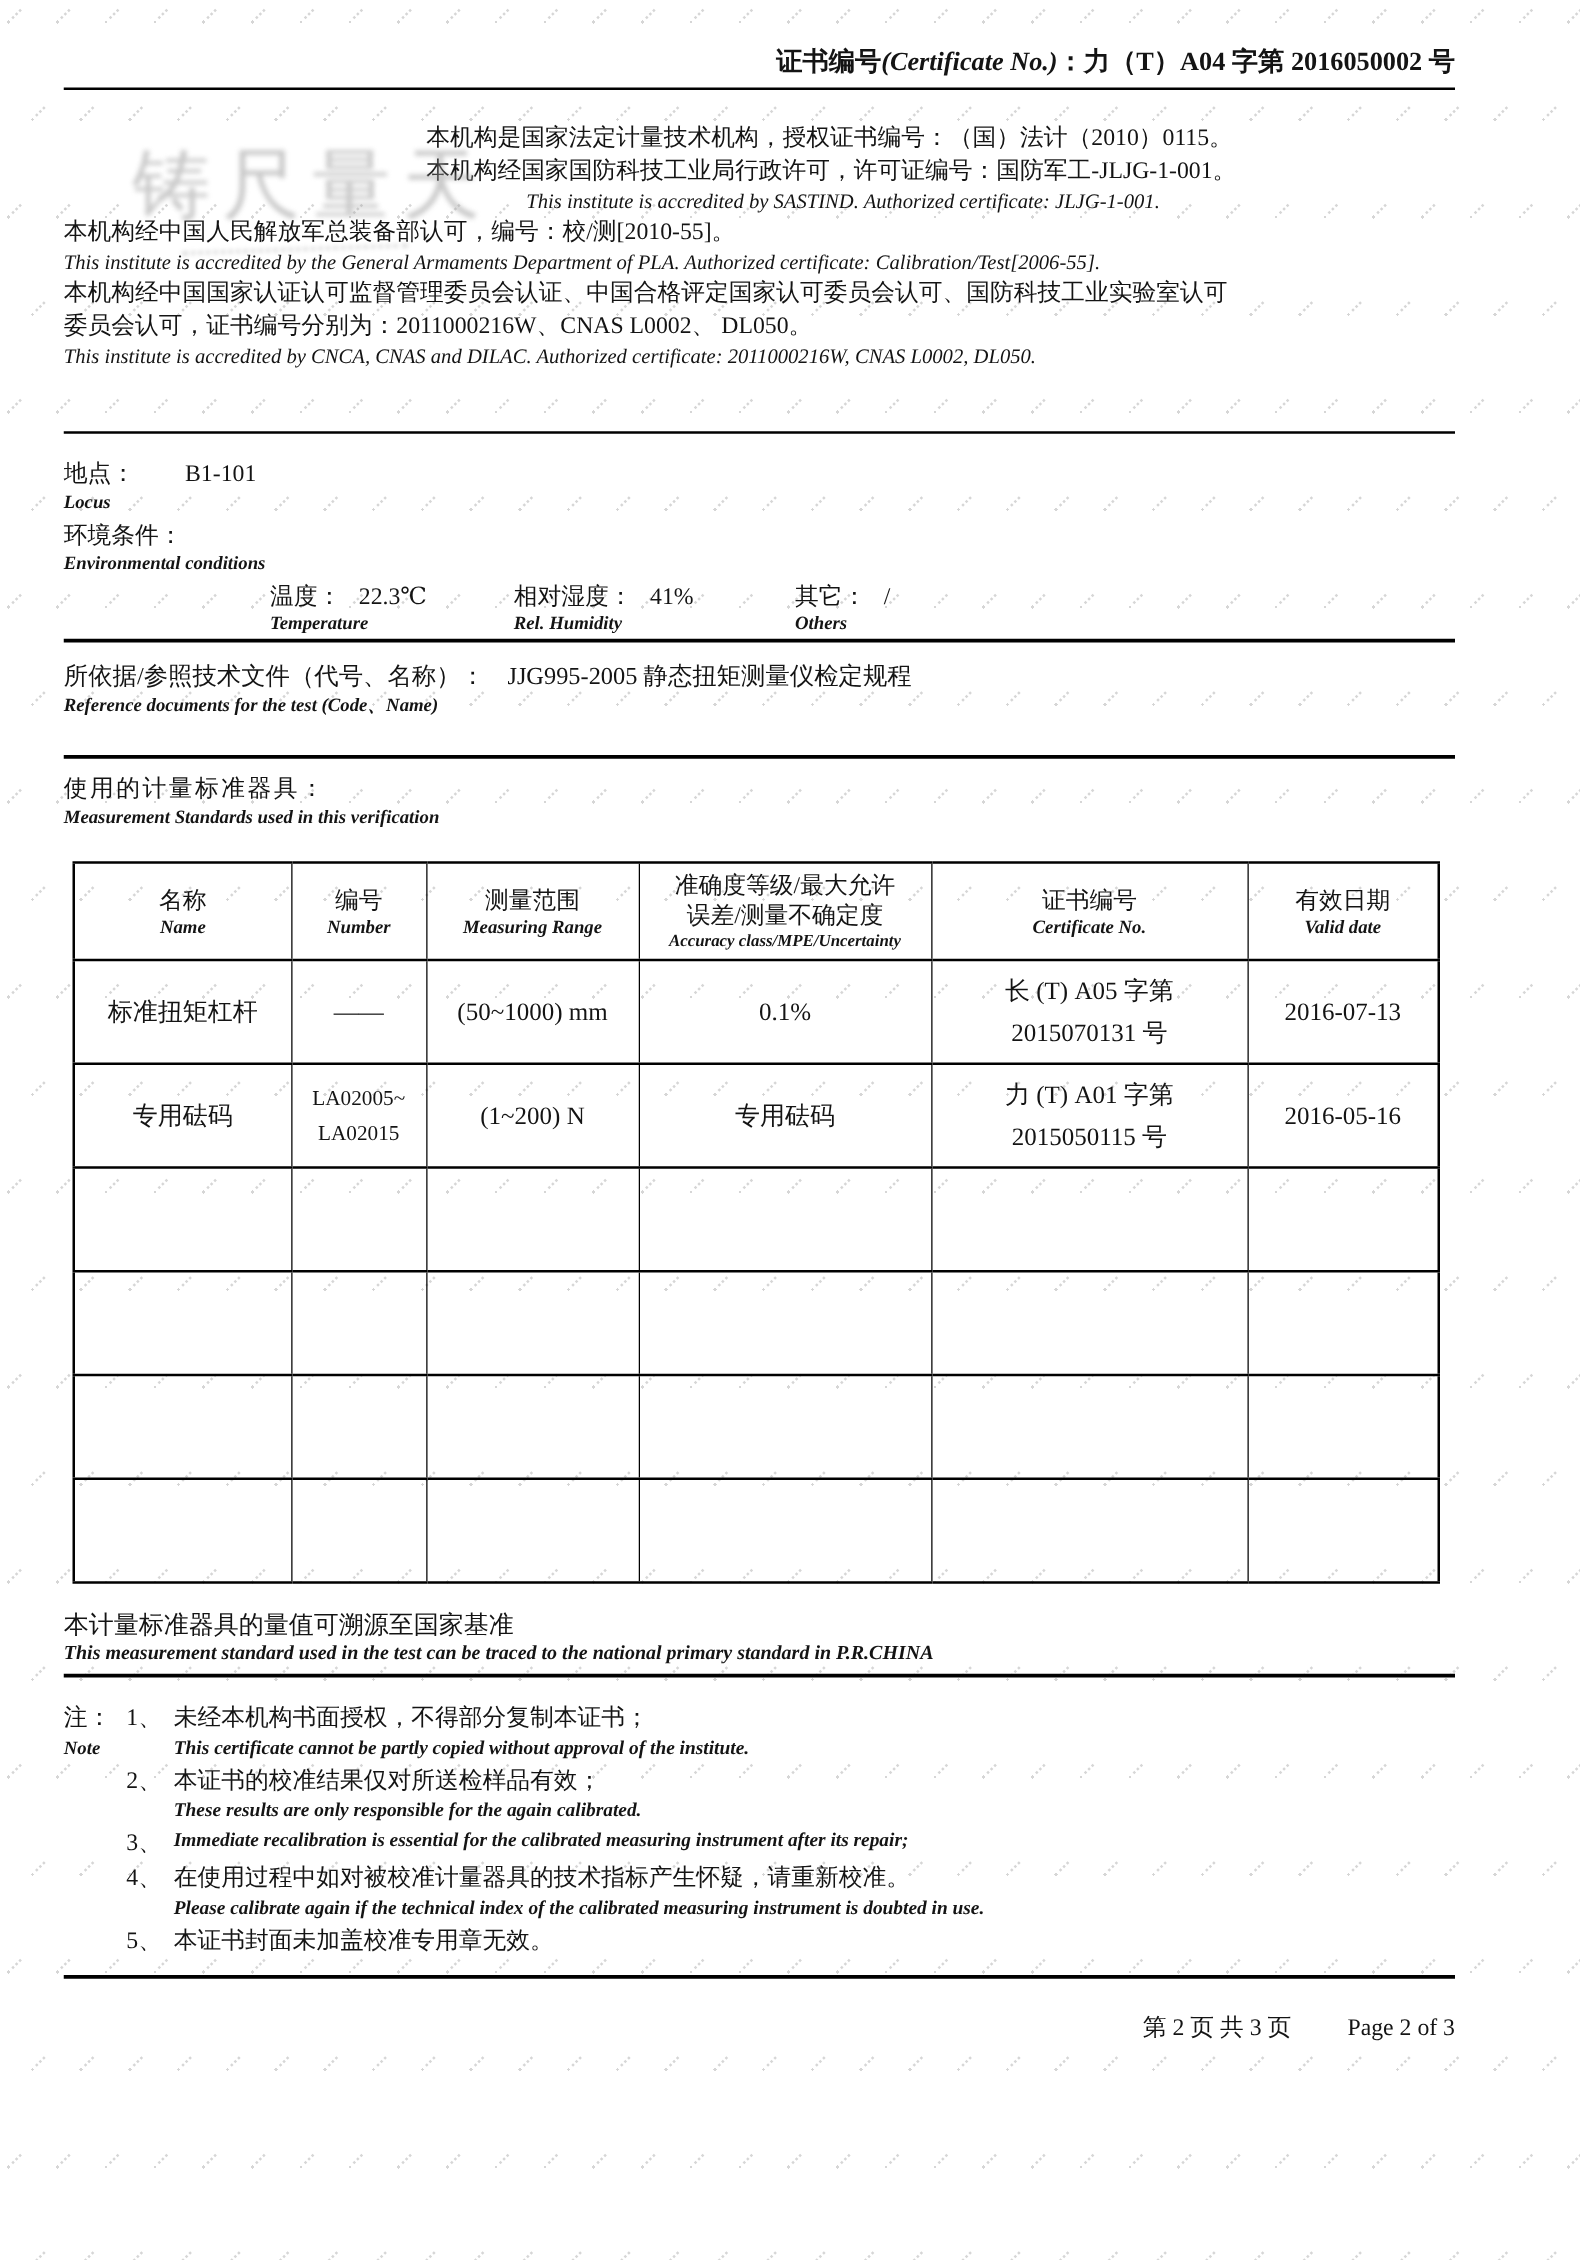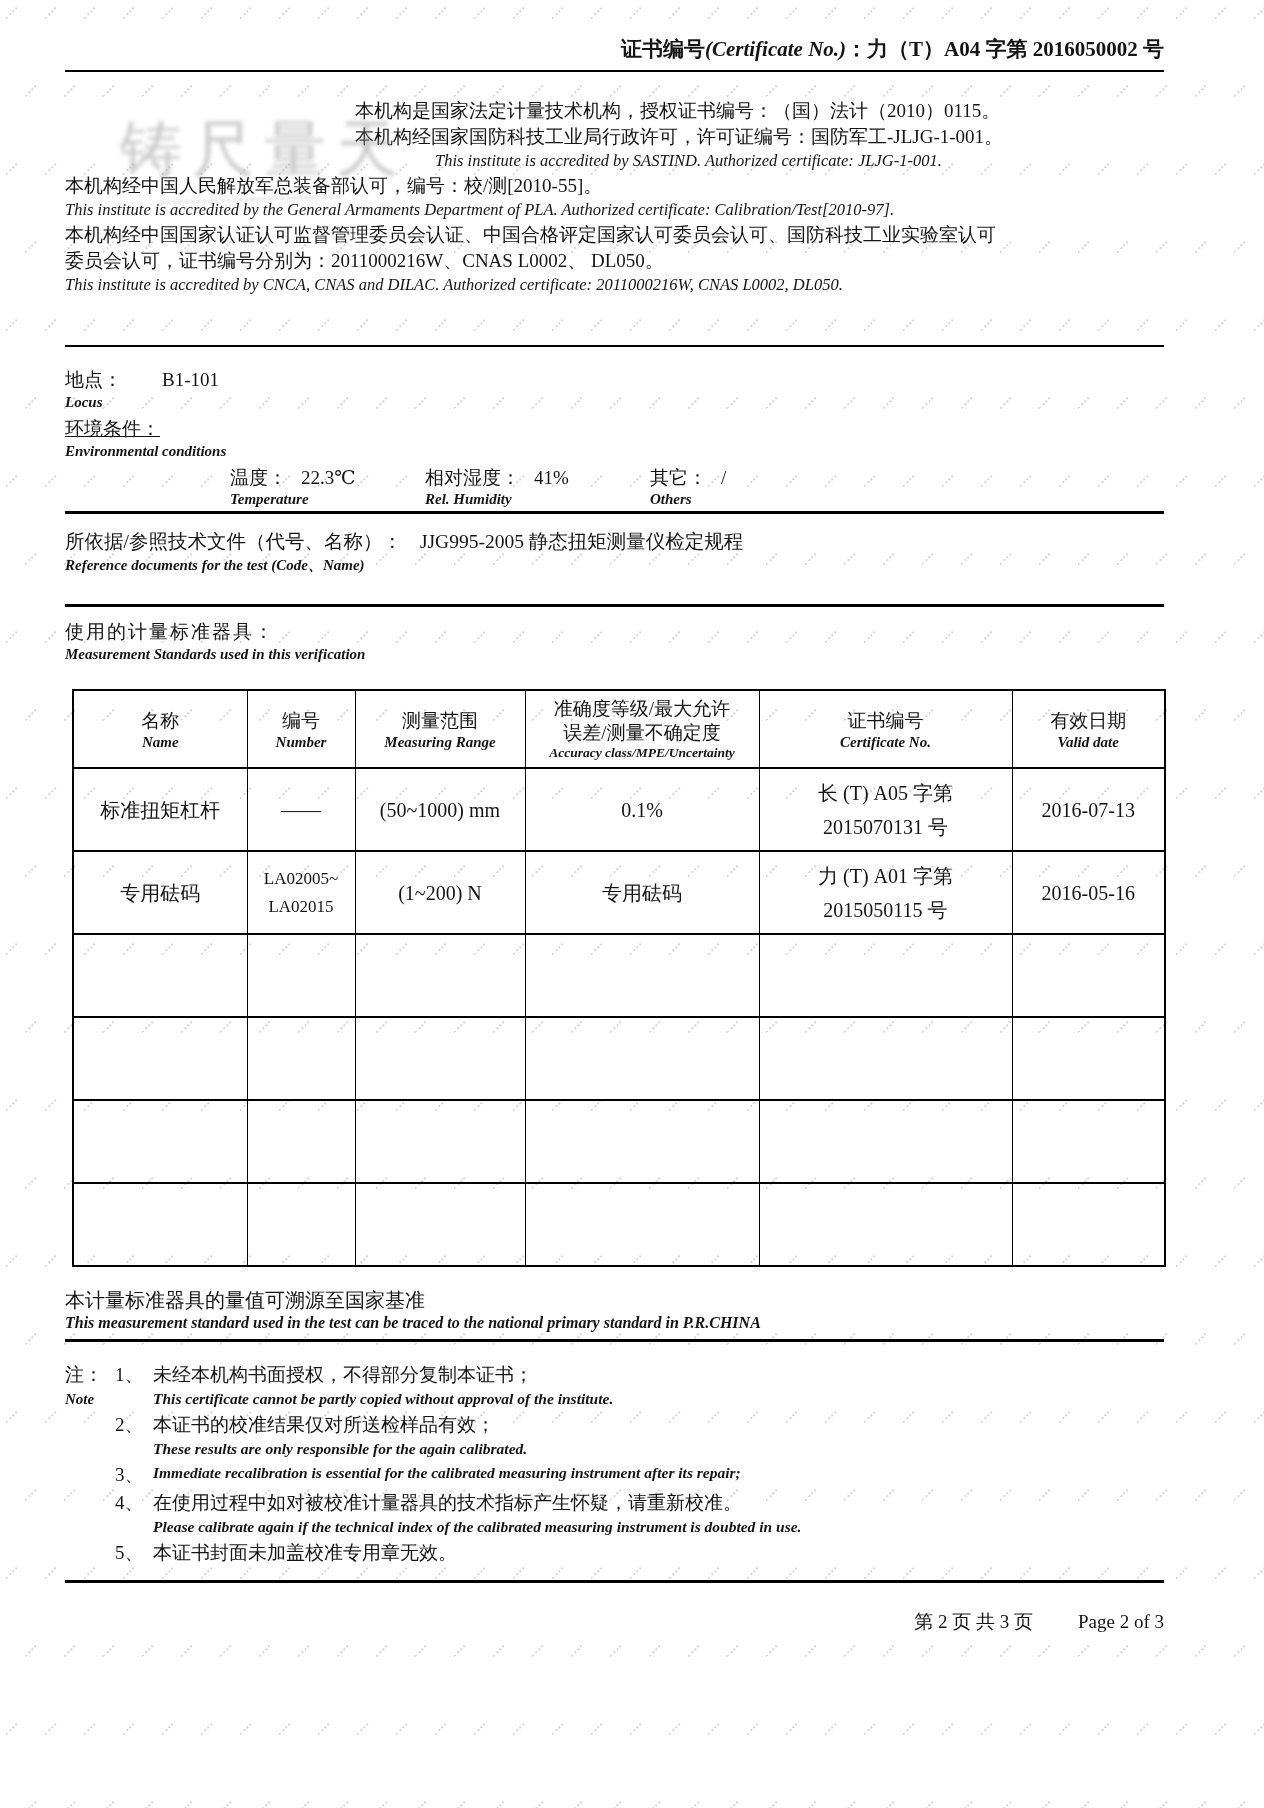--- a/index.html
+++ b/index.html
@@ -7,21 +7,21 @@
     position:relative;
     width:1264px;height:1808px;
     margin:0 auto;
     background:#ffffff;
     font-family:"Liberation Serif","DejaVu Serif",serif;
     color:#141414;
     overflow:hidden;
   }
   #watermark-layer{position:absolute;inset:0;pointer-events:none;}
   .wm{position:absolute;width:15px;height:0;border-top:2px dotted #c9c9c9;transform:rotate(-45deg);opacity:.75;}
-  #content{position:absolute;inset:0;padding:34px 100px 0 65px;box-sizing:border-box;}
+  #content{position:absolute;inset:0;padding:34px 100px 0 51px;box-sizing:border-box;}
   .rule{border:none;border-top:2px solid #000;margin:0;}
   .rule.thick{border-top-width:3px;}
 
   
   .header-line{text-align:right;font-size:21px;font-weight:bold;line-height:30px;white-space:nowrap;}
   .header-line .en{font-style:italic;font-weight:bold;}
 
   
   .inst{display:flex;margin-top:26px;}
   .stamp{position:relative;width:290px;flex:none;}
@@ -885,30 +885,30 @@
         <span class="stamp-sub"></span>
       </div>
       <div class="inst-text">
         <p class="para-cn">本机构是国家法定计量技术机构，授权证书编号：（国）法计（2010）0115。</p>
         <p class="para-cn">本机构经国家国防科技工业局行政许可，许可证编号：国防军工-JLJG-1-001。</p>
         <p class="para-en indent80">This institute is accredited by SASTIND. Authorized certificate: JLJG-1-001.</p>
       </div>
     </div>
 
     <p class="para-cn fw">本机构经中国人民解放军总装备部认可，编号：校/测[2010-55]。</p>
-    <p class="para-en">This institute is accredited by the General Armaments Department of PLA. Authorized certificate: Calibration/Test[2010-97].</p>
+    <p class="para-en">This institute is accredited by the General Armaments Department of PLA. Authorized certificate: Calibration/Test[2006-55].</p>
     <p class="para-cn" style="margin-top:2px;">本机构经中国国家认证认可监督管理委员会认证、中国合格评定国家认可委员会认可、国防科技工业实验室认可
 委员会认可，证书编号分别为：2011000216W、CNAS L0002、 DL050。</p>
     <p class="para-en">This institute is accredited by CNCA, CNAS and DILAC. Authorized certificate: 2011000216W, CNAS L0002, DL050.</p>
 
     <div class="rule" style="margin-top:50px;"></div>
 
     <p class="kv" style="margin-top:20px;"><span>地点：</span><span class="val">B1-101</span></p>
     <p class="label-en">Locus</p>
-    <p class="kv" style="margin-top:5px;text-decoration:underline;">环境条件：</p>
+    <p class="kv" style="margin-top:5px;">环境条件：</p>
     <p class="label-en">Environmental conditions</p>
 
     <div class="env-row">
       <div class="env-g1">
         <p class="env-cn"><span>温度：</span><span class="val">22.3℃</span></p>
         <p class="label-en">Temperature</p>
       </div>
       <div class="env-g2">
         <p class="env-cn"><span>相对湿度：</span><span class="val">41%</span></p>
         <p class="label-en">Rel. Humidity</p>

